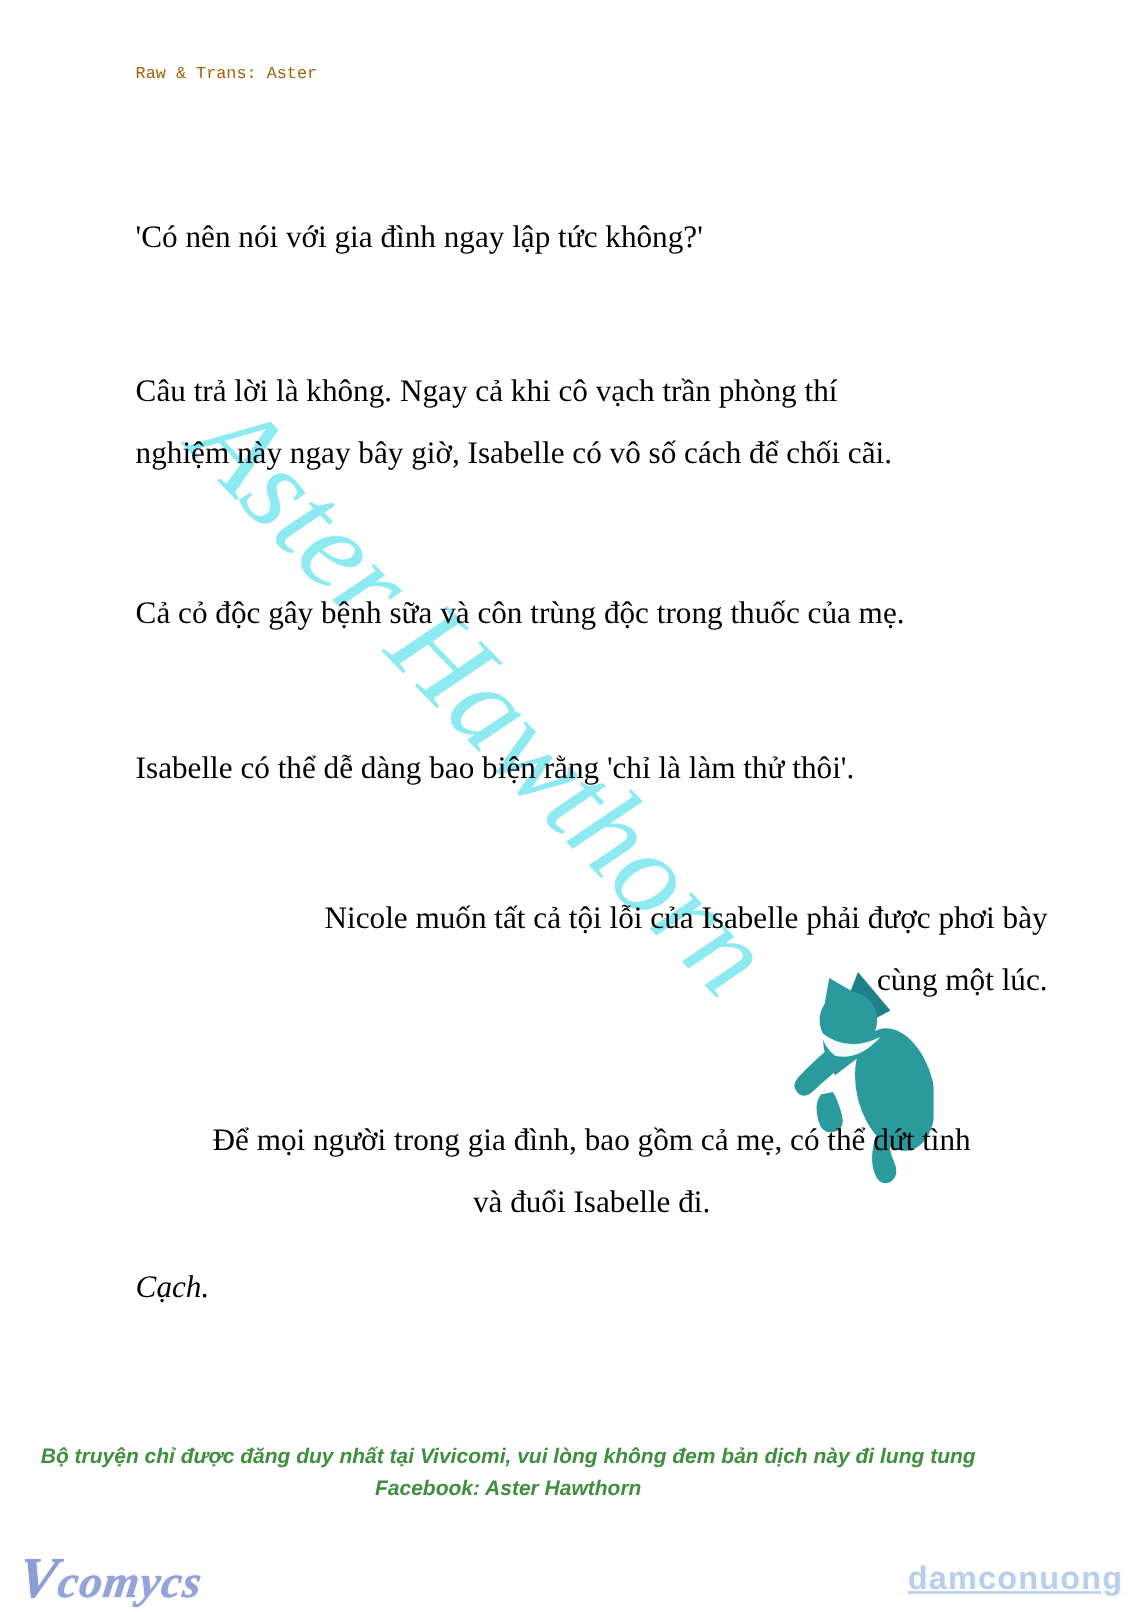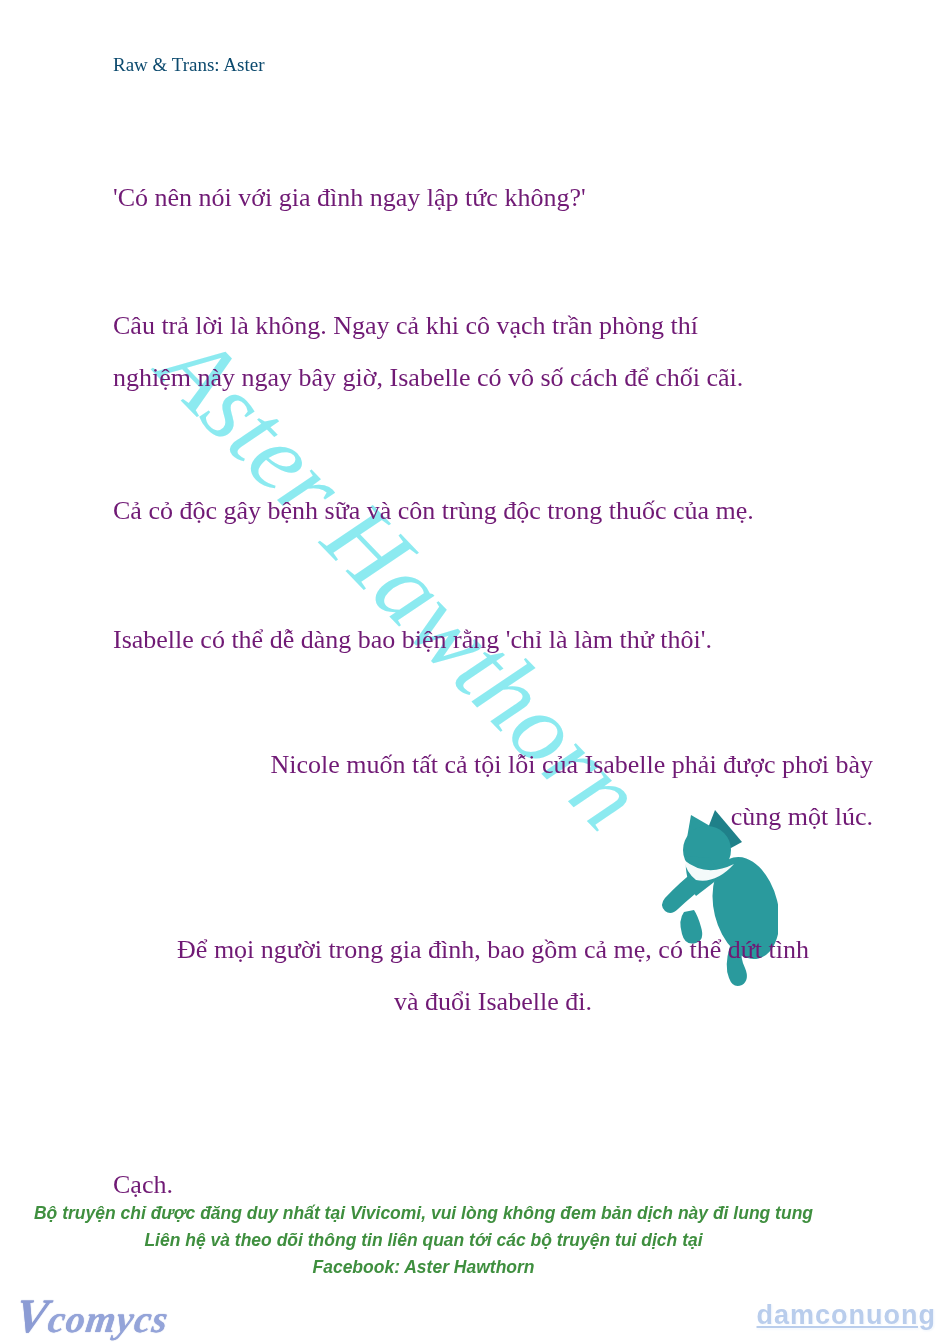--- a/index.html
+++ b/index.html
@@ -6,38 +6,38 @@
   #page{
     position:relative;
     width:950px;height:1343px;
     background:#ffffff;
     overflow:hidden;
     font-family:"Liberation Serif", serif;
   }
   
   .header-credit{
     position:absolute;left:113px;top:54px;
-    font-family:Liberation Serif, serif;
-    font-size:19px;color:#0c4a6e;
+    font-family:Liberation Mono, monospace;
+    font-size:14px;color:#a16207;
     z-index:3;
   }
   
   .para{
     position:absolute;left:113px;width:760px;
-    font-size:26px;line-height:52px;color:#701a75;
+    font-size:26px;line-height:52px;color:#000000;
     white-space:pre-line;
     z-index:3;margin:0;
   }
   .p0{top:172px;}
   .p1{top:300px;}
   .p2{top:485px;}
   .p3{top:614px;}
   .p4{top:739px;text-align:right;}
   .p5{top:924px;text-align:center;}
-  .p6{top:1159px;}
+  .p6{top:1047px;font-style:italic;}
   
   .watermark{
     position:absolute;left:220px;top:310px;
     font-family:"Liberation Serif", serif;
     font-style:italic;
     font-size:100px;
     color:#79e7ee;
     opacity:0.85;
     transform:rotate(46deg);
     transform-origin:0 0;
@@ -129,21 +129,20 @@
   <p class="para p2">Cả cỏ độc gây bệnh sữa và côn trùng độc trong thuốc của mẹ.</p>
   <p class="para p3">Isabelle có thể dễ dàng bao biện rằng 'chỉ là làm thử thôi'.</p>
   <p class="para p4">Nicole muốn tất cả tội lỗi của Isabelle phải được phơi bày
 cùng một lúc.</p>
   <p class="para p5">Để mọi người trong gia đình, bao gồm cả mẹ, có thể dứt tình
 và đuổi Isabelle đi.</p>
   <p class="para p6">Cạch.</p>
 
   <div class="footer-note">
     <div>Bộ truyện chỉ được đăng duy nhất tại Vivicomi, vui lòng không đem bản dịch này đi lung tung</div>
-    <div>Liên hệ và theo dõi thông tin liên quan tới các bộ truyện tui dịch tại</div>
     <div>Facebook: Aster Hawthorn</div>
   </div>
 
   <div class="logo-vcomycs"><span class="v-cap">V</span><span>comycs</span></div>
 
   <div class="logo-damconuong">damconuong</div>
 
 </div>
 
 </body></html>

